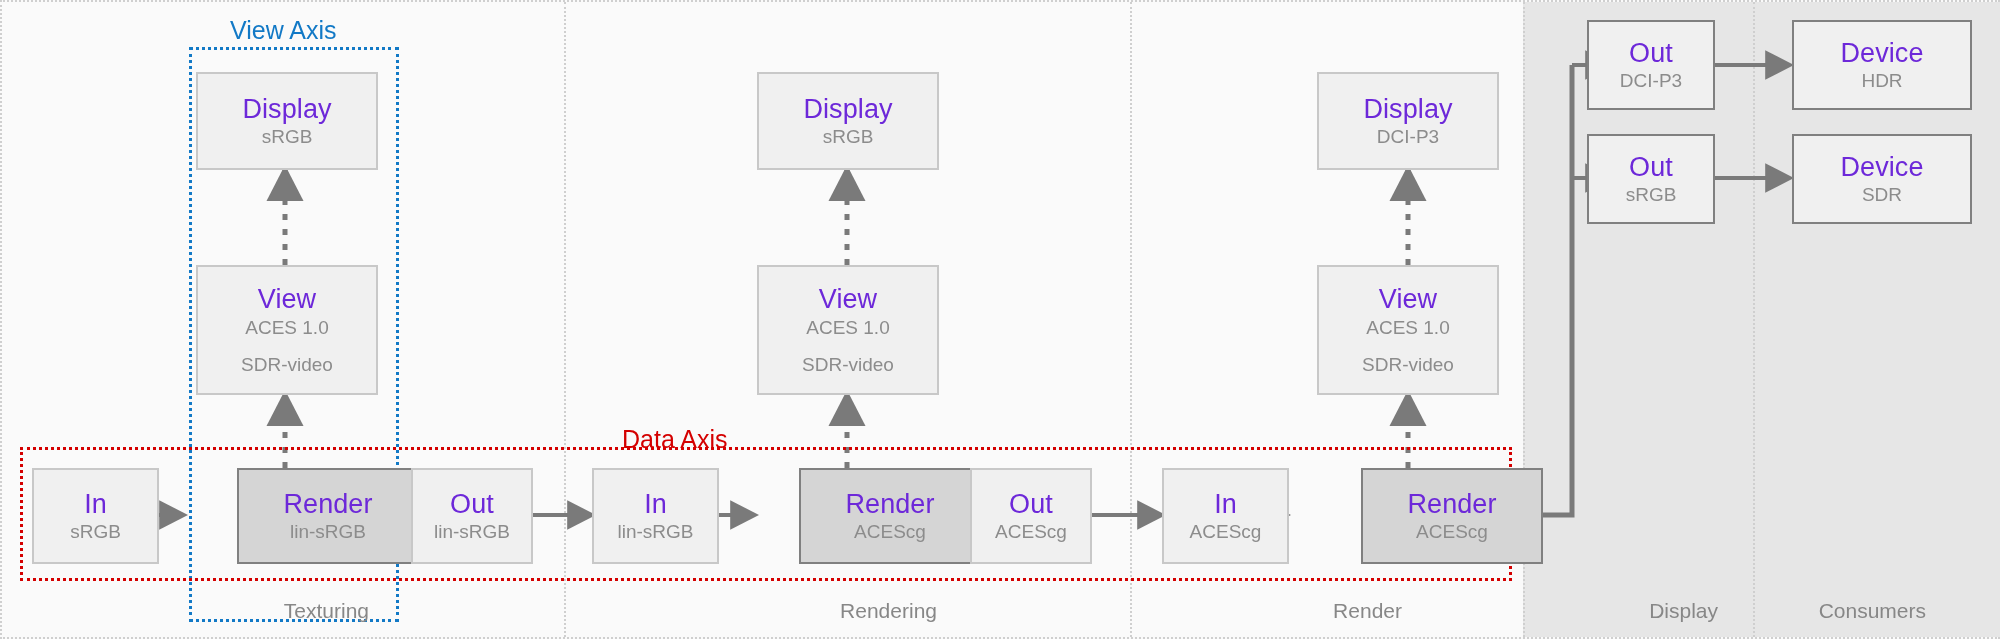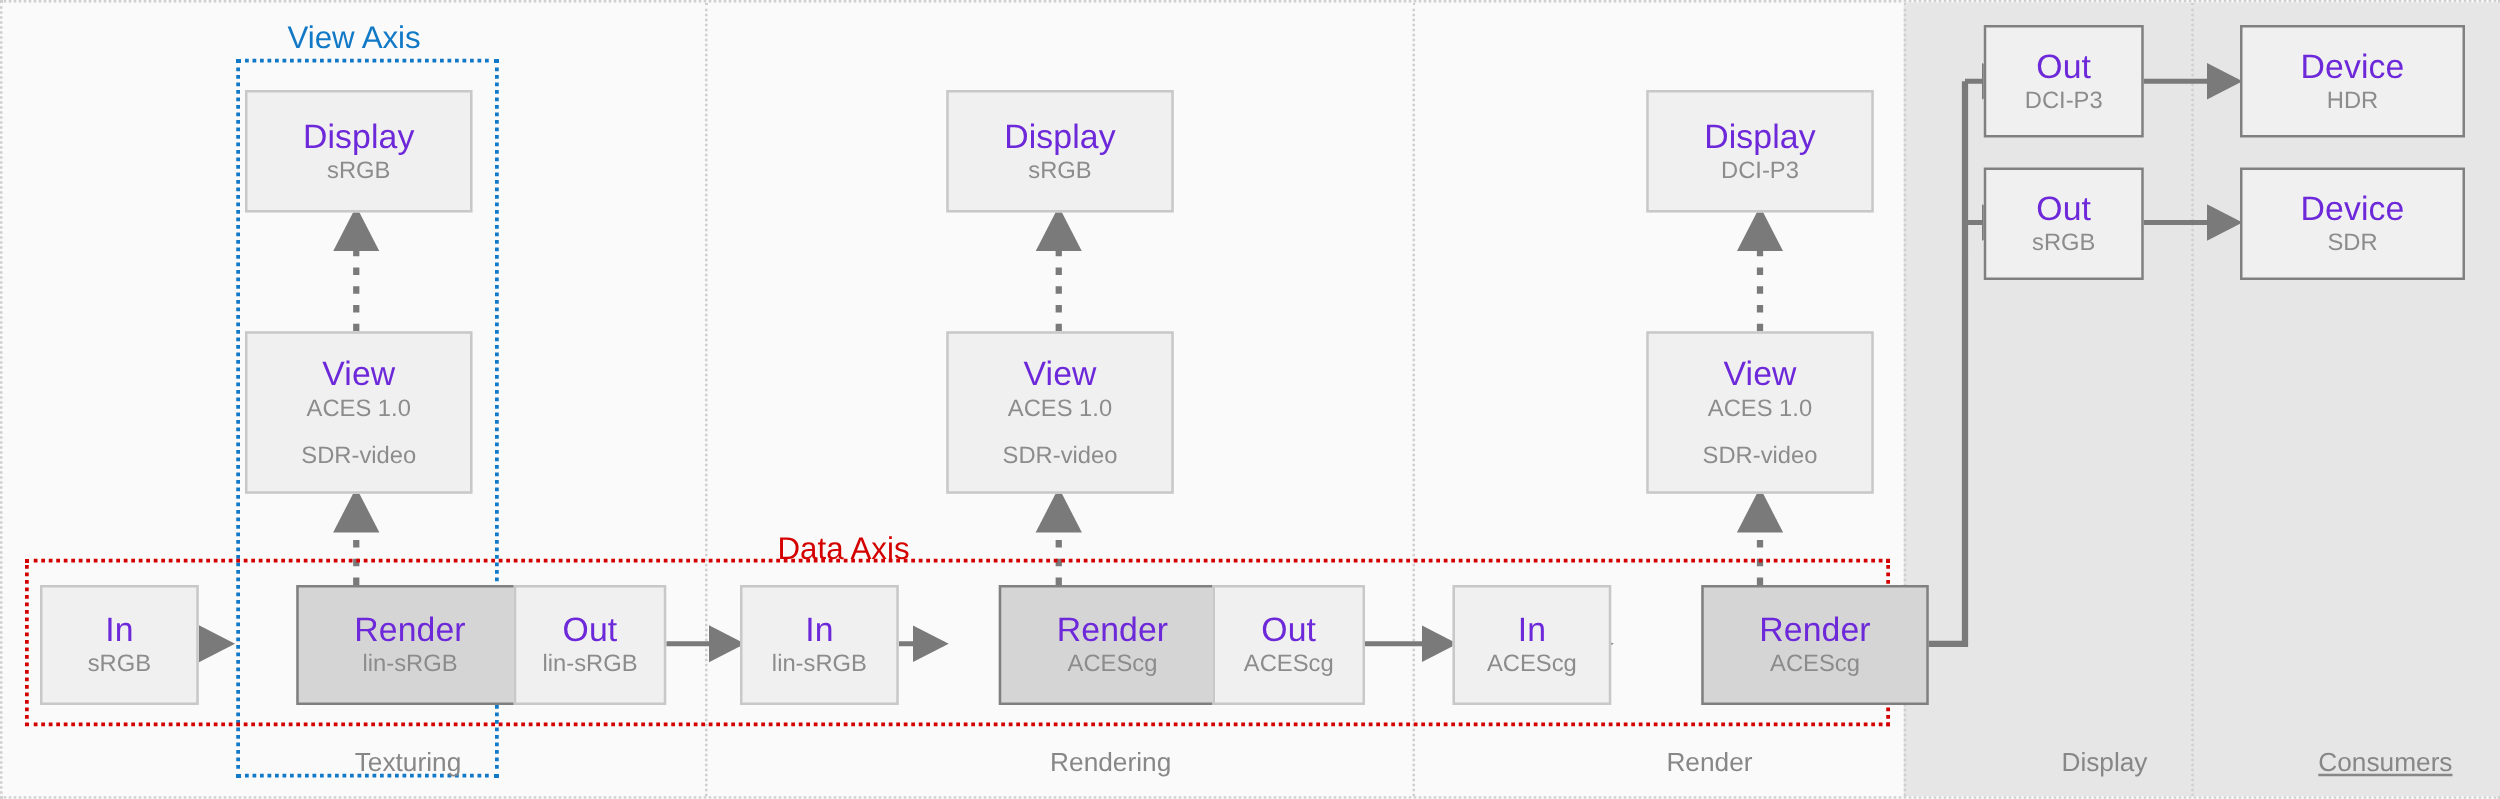--- a/index.html
+++ b/index.html
@@ -179,15 +179,15 @@
   <div class="stage-label" style="left:1556px;width:160px;">Display</div>
 
   <div class="node dark-b" style="left:1790px;top:18px;width:180px;height:90px;">
     <span class="t">Device</span>
     <span class="s">HDR</span>
   </div>
   <div class="node dark-b" style="left:1790px;top:132px;width:180px;height:90px;">
     <span class="t">Device</span>
     <span class="s">SDR</span>
   </div>
-  <div class="stage-label" style="left:1800px;width:160px;text-decoration:underline;">Consumers</div>
+  <div class="stage-label" style="left:1764px;width:160px;">Consumers</div>
 
 </div>
 
 </body></html>

